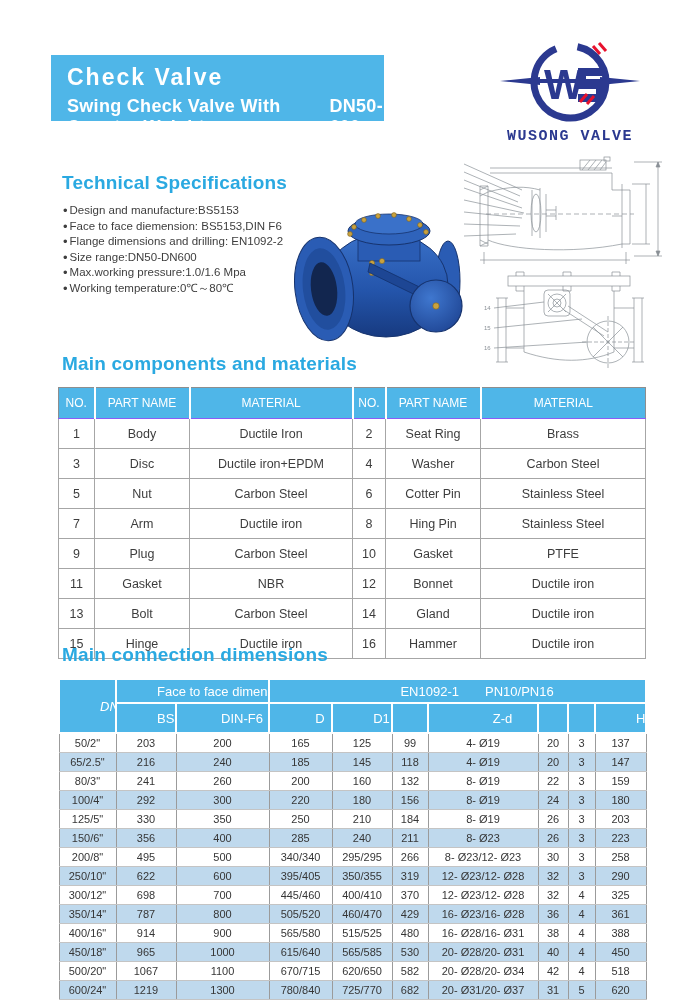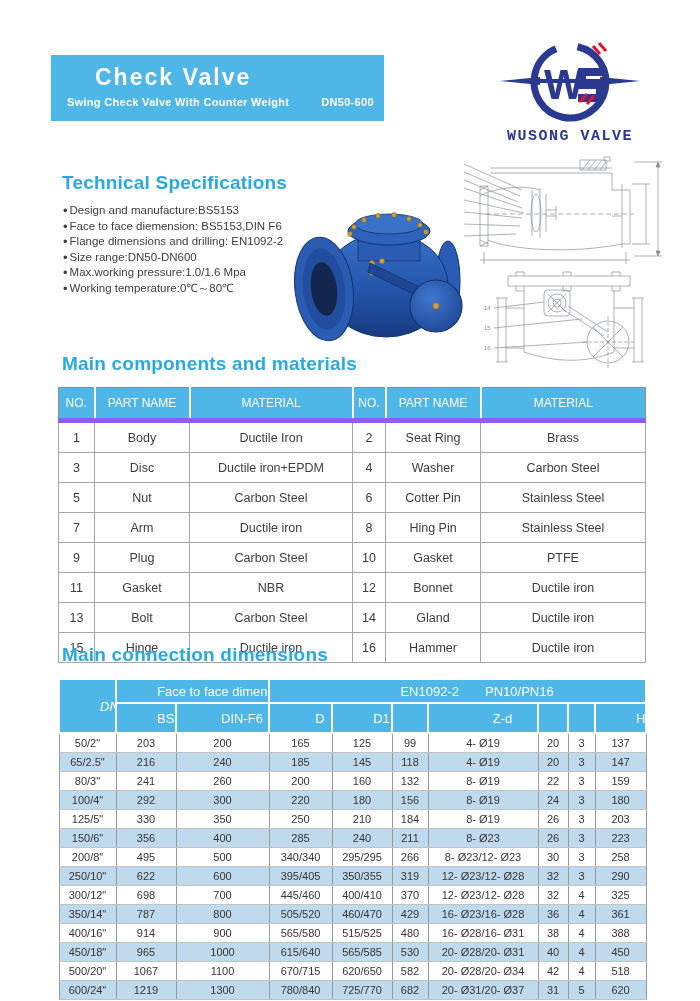--- a/index.html
+++ b/index.html
@@ -3,22 +3,22 @@
 <meta charset="utf-8">
 <style>
   html,body{margin:0;padding:0;background:#fff;}
   body{font-family:"Liberation Sans", sans-serif;}
   .page{position:relative;width:700px;height:1001px;background:#fff;overflow:hidden;}
 
   
   .banner{position:absolute;left:51px;top:55px;width:333px;height:66px;
     background:var(--banner-blue,#4fb6e8);color:#fff;box-sizing:border-box;
     padding:9px 0 0 16px;}
-  .banner-title{font-size:23px;font-weight:bold;letter-spacing:2px;margin-left:28px;}
-  .banner-sub{display:flex;gap:32px;margin-top:5px;font-size:11px;font-weight:bold;letter-spacing:.3px;}
+  .banner-title{font-size:23px;font-weight:bold;letter-spacing:2px;}
+  .banner-sub{display:flex;gap:32px;margin-top:5px;font-size:18px;font-weight:bold;letter-spacing:.3px;}
 
   
   .logo{position:absolute;left:492px;top:36px;width:156px;height:112px;}
   .logo svg{position:absolute;left:0;top:0;}
   .brand-name{position:absolute;left:0;top:92px;width:156px;text-align:center;
     color:var(--logo-navy,#2b3990);font-size:15px;font-weight:bold;letter-spacing:1.5px;font-family:Liberation Mono, monospace;}
 
   
   .sec-heading{position:absolute;left:62px;margin:0;color:var(--heading-blue,#2aa9e1);
     font-size:19px;font-weight:bold;letter-spacing:.2px;}
@@ -36,21 +36,21 @@
   .tech-drawing{position:absolute;left:462px;top:156px;}
   .tech-drawing text{font-size:6px;fill:var(--drawing-gray,#8a9096);}
 
   
   table{border-collapse:collapse;table-layout:fixed;position:absolute;left:58px;width:587px;}
   th,td{text-align:center;vertical-align:middle;overflow:hidden;white-space:nowrap;}
   thead th{background:var(--banner-blue,#4fb6e8);color:#fff;font-weight:normal;}
 
   
   .comp-table{top:387px;border:1px solid #8e8e8e;}
-  .comp-table thead th{height:28px;font-size:12px;border-right:2px solid #fff;border-bottom:5px solid #8b5cf6;}
+  .comp-table thead th{height:28px;font-size:12px;border-right:2px solid #fff;border-bottom:1px solid #8b5cf6;}
   .comp-table thead th:last-child{border-right:1px solid #8e8e8e;}
   .comp-table tbody td{height:27px;font-size:12.5px;color:#3d3d3d;border:1px solid #a6a6a6;}
 
   
   .dim-table{top:678px;}
   .dim-table thead th{font-size:13px;border:2px solid #fff;padding-left:40px;}
   .dim-table thead tr:first-child th{height:20px;}
   .dim-table thead tr:last-child th{height:26px;}
   .dim-table thead th.dn-head{height:auto;font-style:italic;}
   .en-gap{margin-left:26px;}
@@ -312,21 +312,21 @@
         <col style="width:110px">
         <col style="width:30px">
       <col style="width:27px">
         <col style="width:51px">
     </colgroup>
     <thead>
       <tr>
         <th rowspan="2" class="dn-head">DN</th>
         <th colspan="2">Face to face dimension(mm)</th>
         <th colspan="7">
-          <span>EN1092-2</span><span class="en-gap">PN10/PN16</span>
+          <span>EN1092-1</span><span class="en-gap">PN10/PN16</span>
         </th>
       </tr>
       <tr>
         <th>BS5153</th>
         <th>DIN-F6</th>
         <th>D</th>
         <th>D1</th>
         <th>D2</th>
         <th>Z-d</th>
         <th>b</th>

